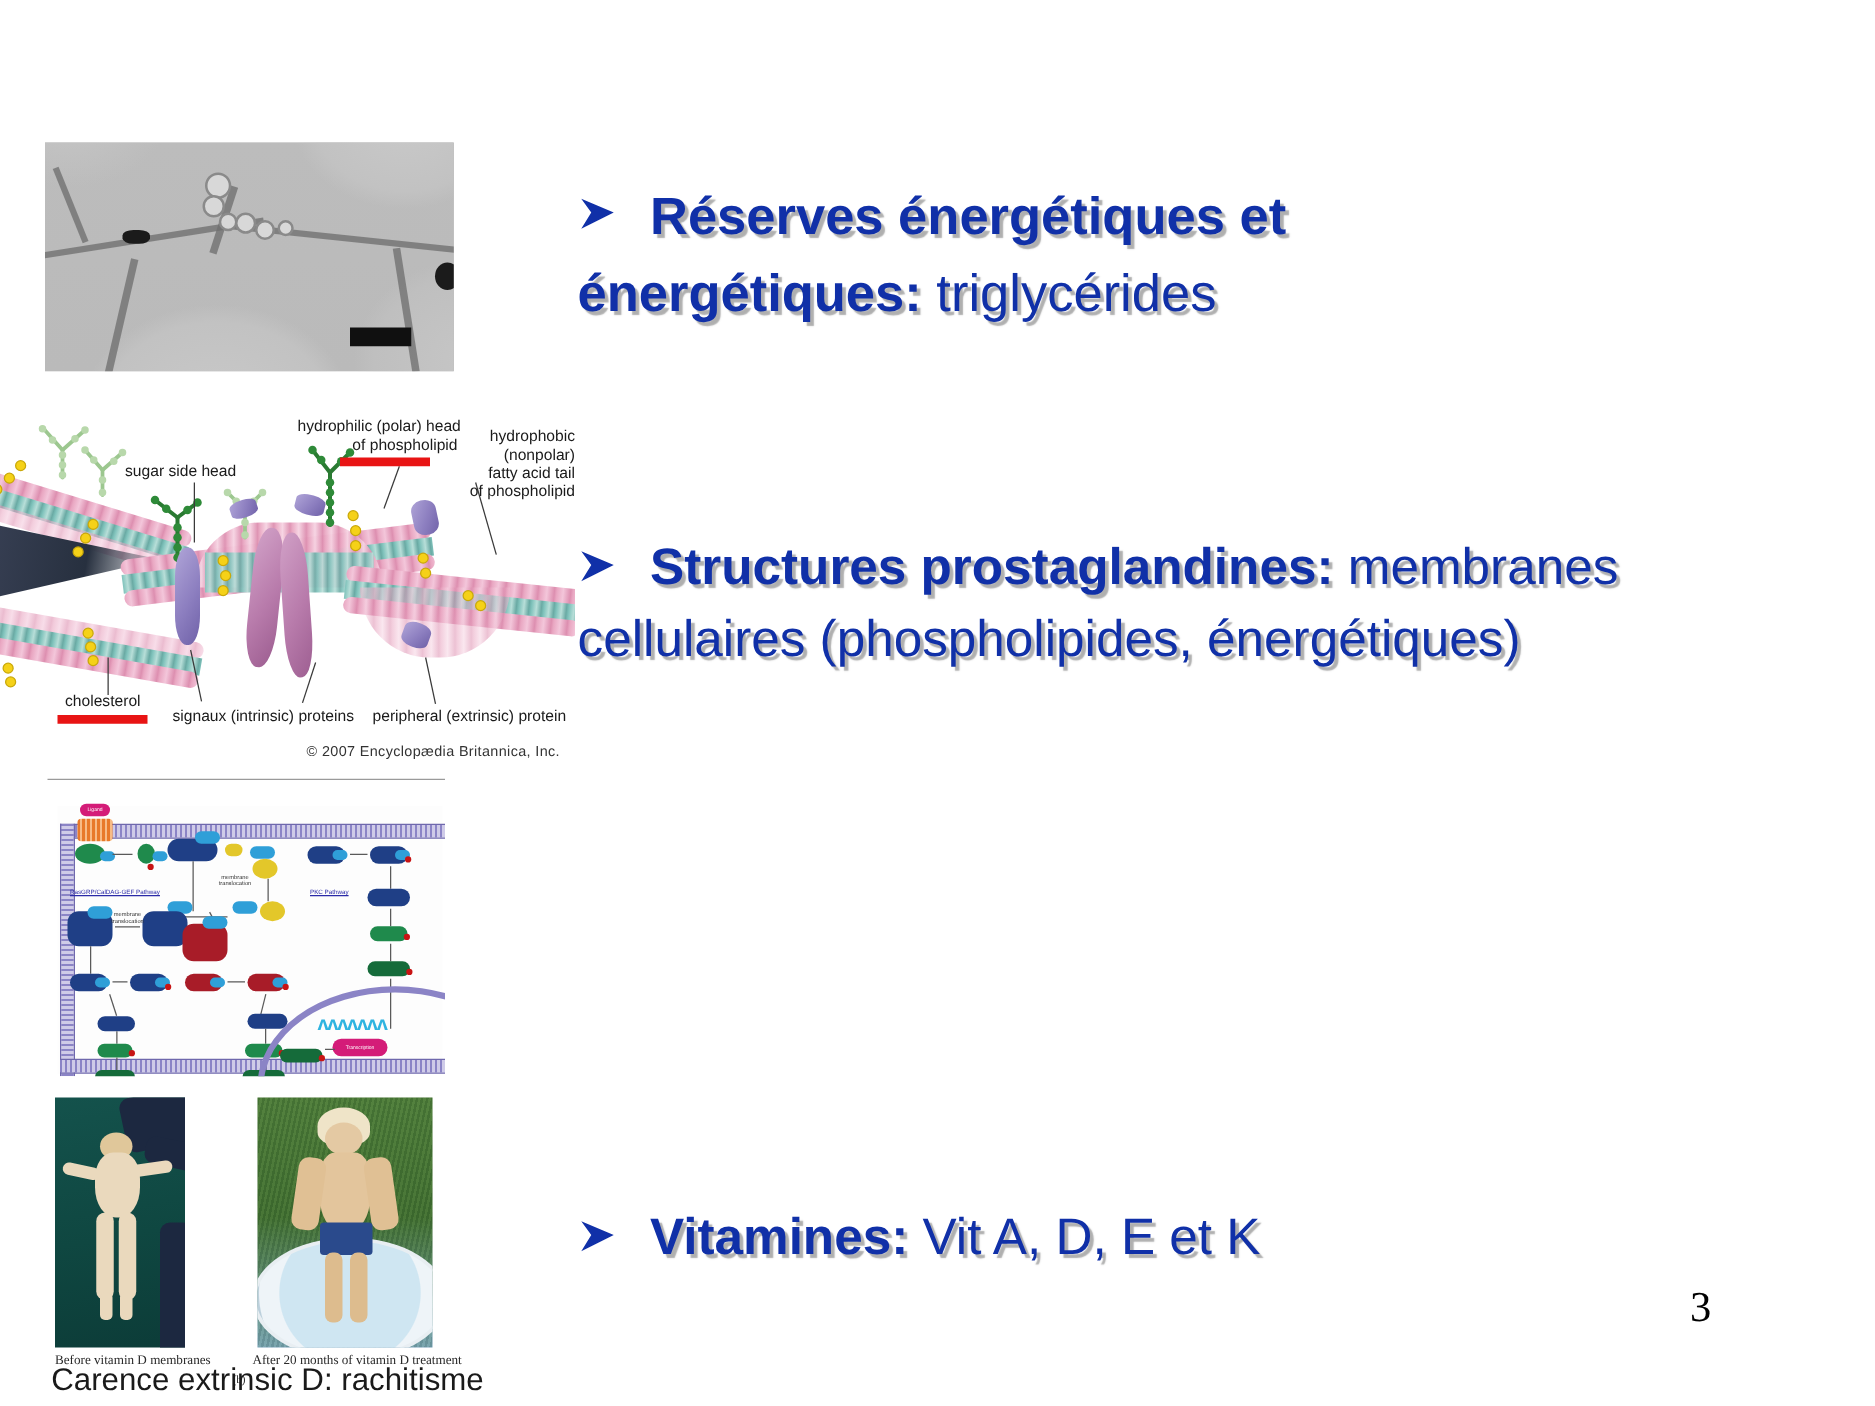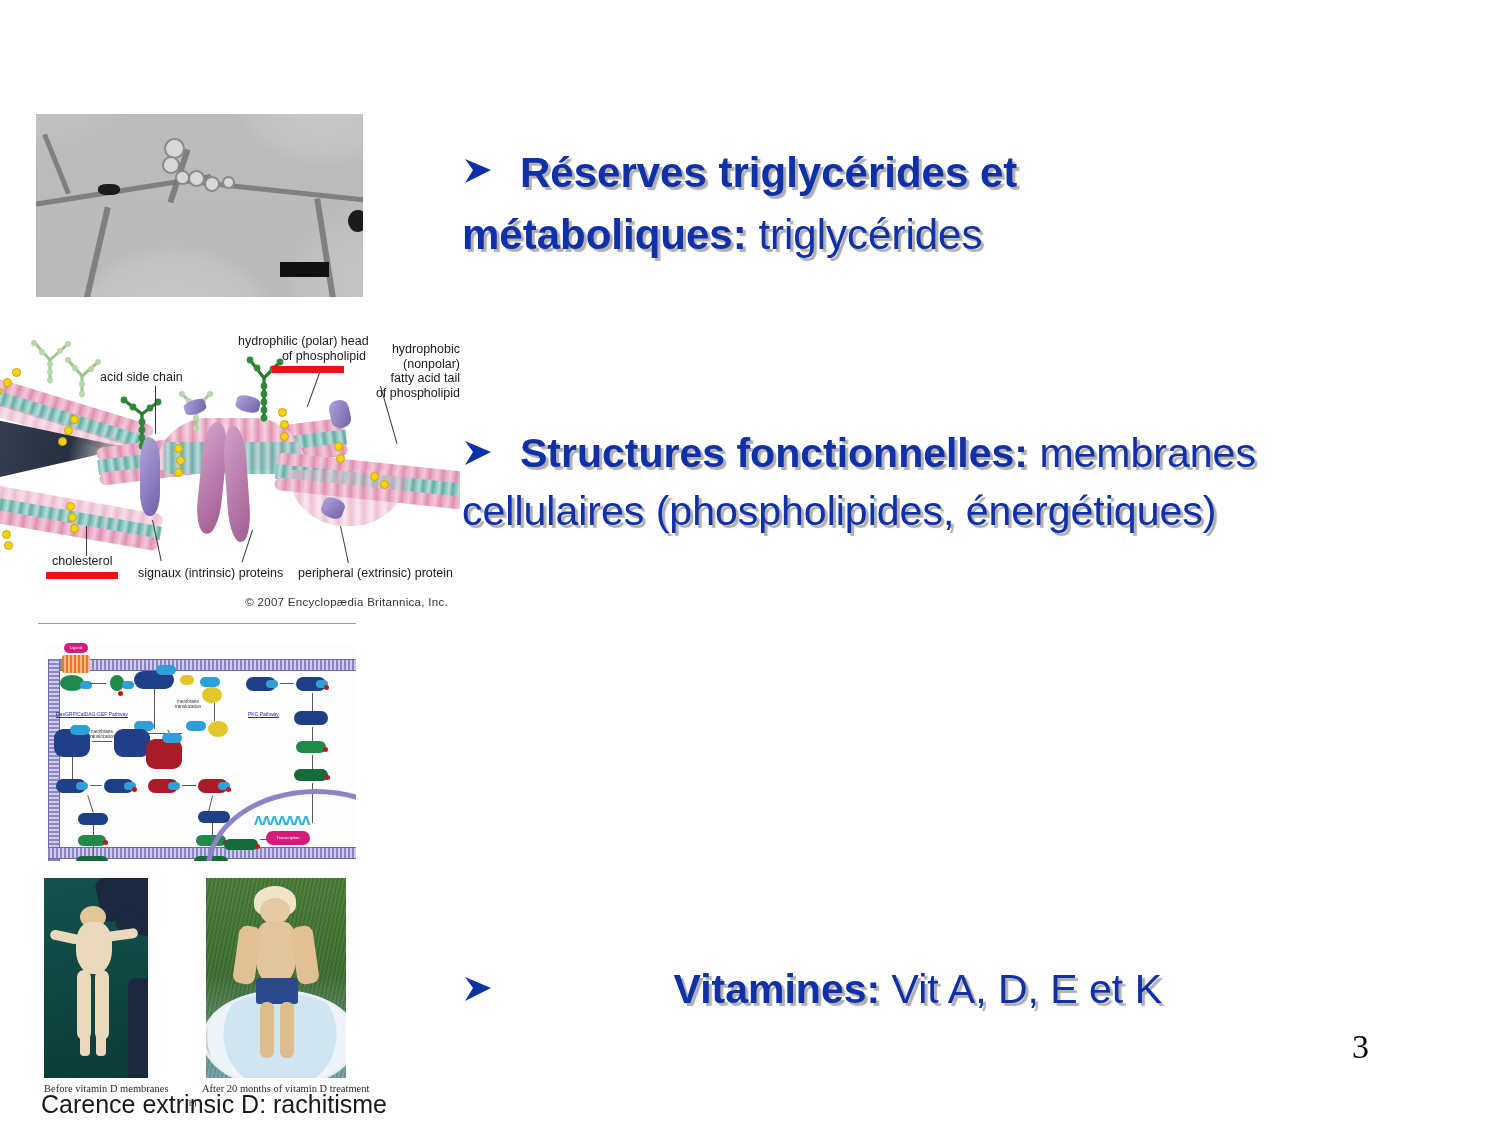--- a/index.html
+++ b/index.html
@@ -59,21 +59,21 @@
   .bullet .head {
     font-weight: bold;
   }
   .bullet .tail {
     font-weight: normal;
   }
 
   #bullet-1 { left: 462px; top: 142px; width: 800px; }
   #bullet-2 { left: 462px; top: 424px; width: 900px; }
   #bullet-3 { left: 462px; top: 730px; width: 1000px; }
-  #bullet-4 { left: 462px; top: 960px; width: 700px; text-align: right; }
+  #bullet-4 { left: 462px; top: 960px; width: 700px; }
 
   #bullet-1 .btext { font-size: 42px; line-height: 62px; }
   #bullet-2 .btext { font-size: 41px; line-height: 58px; }
   #bullet-3 .btext { font-size: 40px; line-height: 58px; }
   #bullet-4 .btext { font-size: 41px; line-height: 58px; }
 
   
   #page-number {
     position: absolute;
     left: 1352px;
@@ -571,21 +571,21 @@
     <div class="leader" style="left:264px;top:200px;height:34px;transform:rotate(18deg);"></div>
     <div class="leader" style="left:352px;top:196px;height:38px;transform:rotate(-12deg);"></div>
 
     <div class="mlabel" style="left:250px;top:4px;text-align:right;width:128px;">hydrophilic (polar) head
 of phospholipid</div>
     <div class="redline" style="left:284px;top:36px;width:72px;"></div>
     <div class="mlabel" style="left:380px;top:12px;text-align:right;width:92px;">hydrophobic
 (nonpolar)
 fatty acid tail
 of phospholipid</div>
-    <div class="mlabel" style="left:112px;top:40px;">acid side chain</div>
+    <div class="mlabel" style="left:112px;top:40px;">sugar side head</div>
     <div class="mlabel" style="left:64px;top:224px;">cholesterol</div>
     <div class="redline" style="left:58px;top:242px;width:72px;"></div>
     <div class="mlabel" style="left:150px;top:236px;">signaux (intrinsic) proteins</div>
     <div class="mlabel" style="left:310px;top:236px;">peripheral (extrinsic) protein</div>
     <div class="copyright">© 2007 Encyclopædia Britannica, Inc.</div>
   </div>
 
   <div id="divider"></div>
 
   <div id="fig-pathway">
@@ -719,30 +719,30 @@
   </div>
 
   <div id="caption-rachitisme">Carence extrinsic D: rachitisme</div>
 
   <div class="bullet" id="bullet-1">
     <span class="marker">
       <svg width="34" height="30" viewBox="0 0 34 30">
           <path d="M3 3 L29 14 L3 27 L11 14 Z" fill="#1030A8"></path>
         </svg>
     </span>
-    <span class="btext"><span class="head">Réserves triglycérides et métaboliques:</span><span class="tail"> triglycérides</span></span>
+    <span class="btext"><span class="head">Réserves énergétiques et énergétiques:</span><span class="tail"> triglycérides</span></span>
   </div>
 
   <div class="bullet" id="bullet-2">
     <span class="marker">
       <svg width="34" height="30" viewBox="0 0 34 30">
           <path d="M3 3 L29 14 L3 27 L11 14 Z" fill="#1030A8"></path>
         </svg>
     </span>
-    <span class="btext"><span class="head">Structures fonctionnelles:</span><span class="tail"> membranes cellulaires (phospholipides, énergétiques)</span></span>
+    <span class="btext"><span class="head">Structures prostaglandines:</span><span class="tail"> membranes cellulaires (phospholipides, énergétiques)</span></span>
   </div>
 
 
   <div class="bullet" id="bullet-4">
     <span class="marker">
       <svg width="34" height="30" viewBox="0 0 34 30">
           <path d="M3 3 L29 14 L3 27 L11 14 Z" fill="#1030A8"></path>
         </svg>
     </span>
     <span class="btext"><span class="head">Vitamines:</span><span class="tail"> Vit A, D, E et K</span></span>

